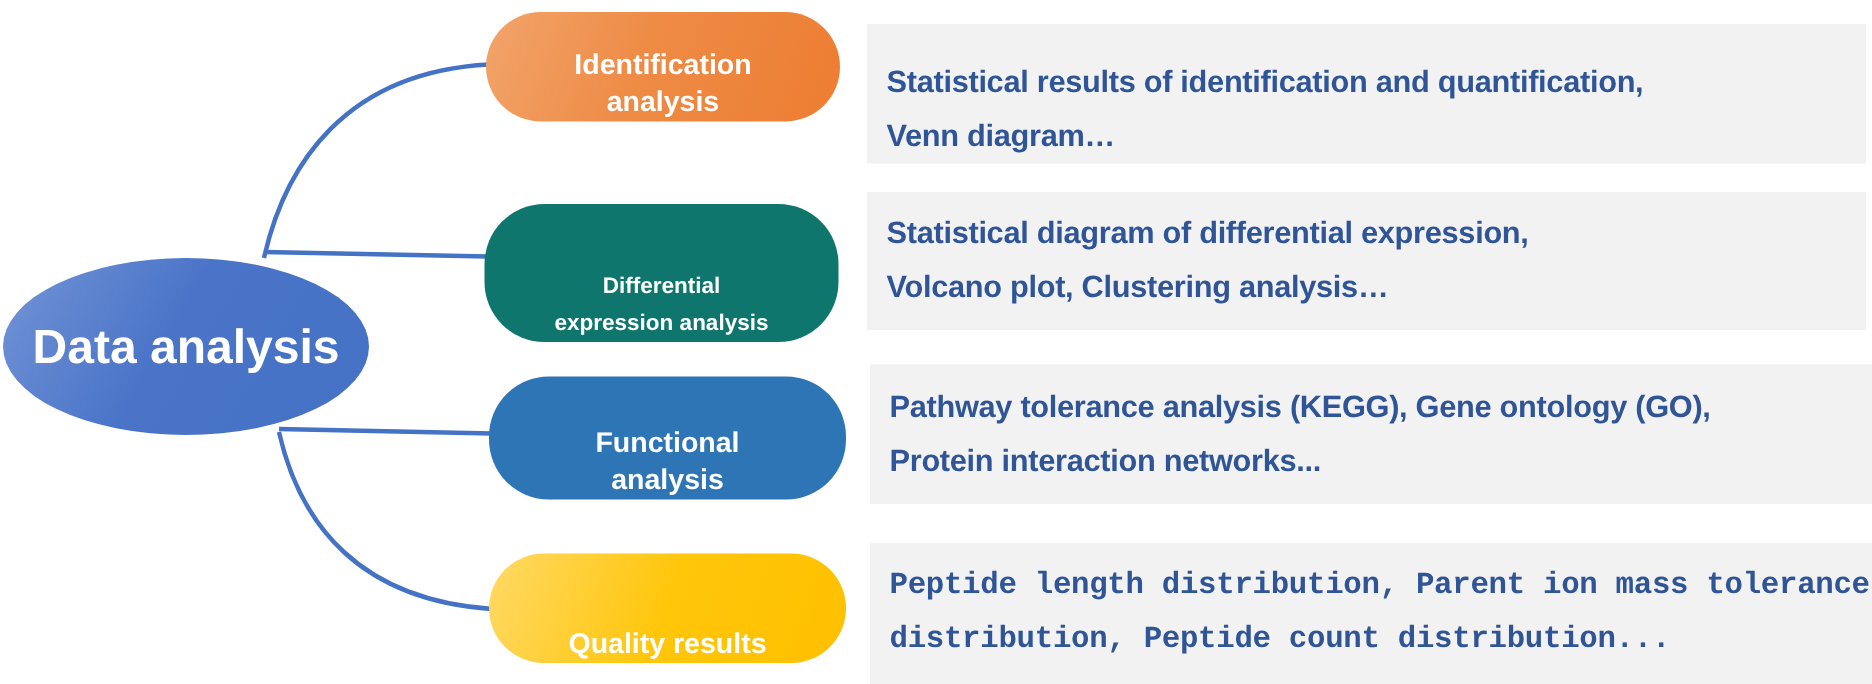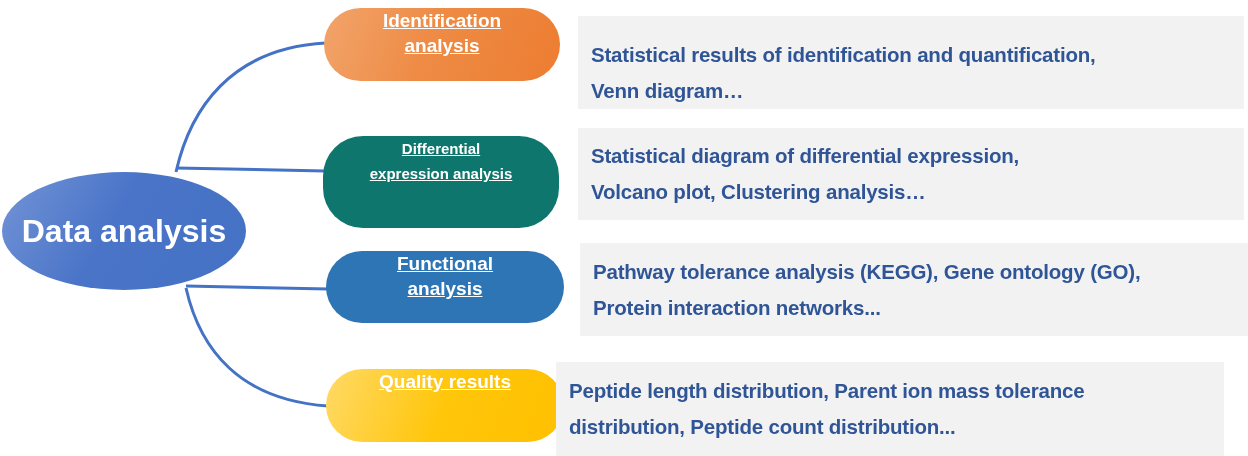--- a/index.html
+++ b/index.html
@@ -11,44 +11,43 @@
     svg.connectors { position: absolute; left: 0; top: 0; }
     .root {
       position: absolute; left: 2px; top: 172px; width: 244px; height: 118px;
       border-radius: 50%;
       background: linear-gradient(120deg, #7394d6 0%, #4a74c8 45%, #4472c4 100%);
       display: flex; align-items: center; justify-content: center;
       color: #fff; font-weight: bold; font-size: 32px;
     }
     .node {
       position: absolute; border-radius: 40px;
-      display: flex; align-items: flex-start; justify-content: center; text-align: center;
+      display: flex; align-items: flex-end; justify-content: center; text-align: center;
       color: #fff; font-weight: bold; font-size: 19px; line-height: 25px;
       white-space: pre-line;
-      text-decoration: underline;
     }
     .n1 { left: 324px; top: 8px; width: 236px; height: 73px;
           background: linear-gradient(110deg, #f2a46b 0%, #ee8b45 45%, #ed7d31 100%); }
     .n2 { left: 323px; top: 136px; width: 236px; height: 92px; font-size: 15px;
           background: #0f766e; }
-    .n3 { left: 326px; top: 251px; width: 238px; height: 72px;
+    .n3 { left: 326px; top: 251px; width: 238px; height: 82px;
           background: #2e75b6; }
     .n4 { left: 326px; top: 369px; width: 238px; height: 73px;
           background: linear-gradient(110deg, #ffd966 0%, #ffc60a 50%, #ffc000 100%); }
     .panel {
       position: absolute; background: #f2f2f2;
       color: #2f5597; font-weight: bold; font-size: 20.5px; line-height: 36px;
       padding-left: 13px; box-sizing: border-box;
       display: flex; flex-direction: column; justify-content: center;
       letter-spacing: -0.2px;
     }
     .p1 { left: 578px; top: 16px;   width: 666px; height: 93px; justify-content: flex-end; }
     .p2 { left: 578px; top: 128px; width: 666px; height: 92px; }
     .p3 { left: 580px; top: 243px; width: 668px; height: 93px; }
-    .p4 { left: 556px; top: 362px; width: 668px; height: 94px; }
+    .p4 { left: 580px; top: 362px; width: 668px; height: 94px; font-family: Liberation Mono, monospace; }
   </style>
 </head>
 <body>
 
 <svg class="connectors" width="1248" height="456">
   <path d="M176,172 C190,110 230,48 326,43" fill="none" stroke="#4472c4" stroke-width="3"></path>
   <path d="M176,168 L325,171" fill="none" stroke="#4472c4" stroke-width="3"></path>
   <path d="M186,286 L328,289" fill="none" stroke="#4472c4" stroke-width="3"></path>
   <path d="M186,288 C200,350 240,400 328,406" fill="none" stroke="#4472c4" stroke-width="3"></path>
 </svg>

